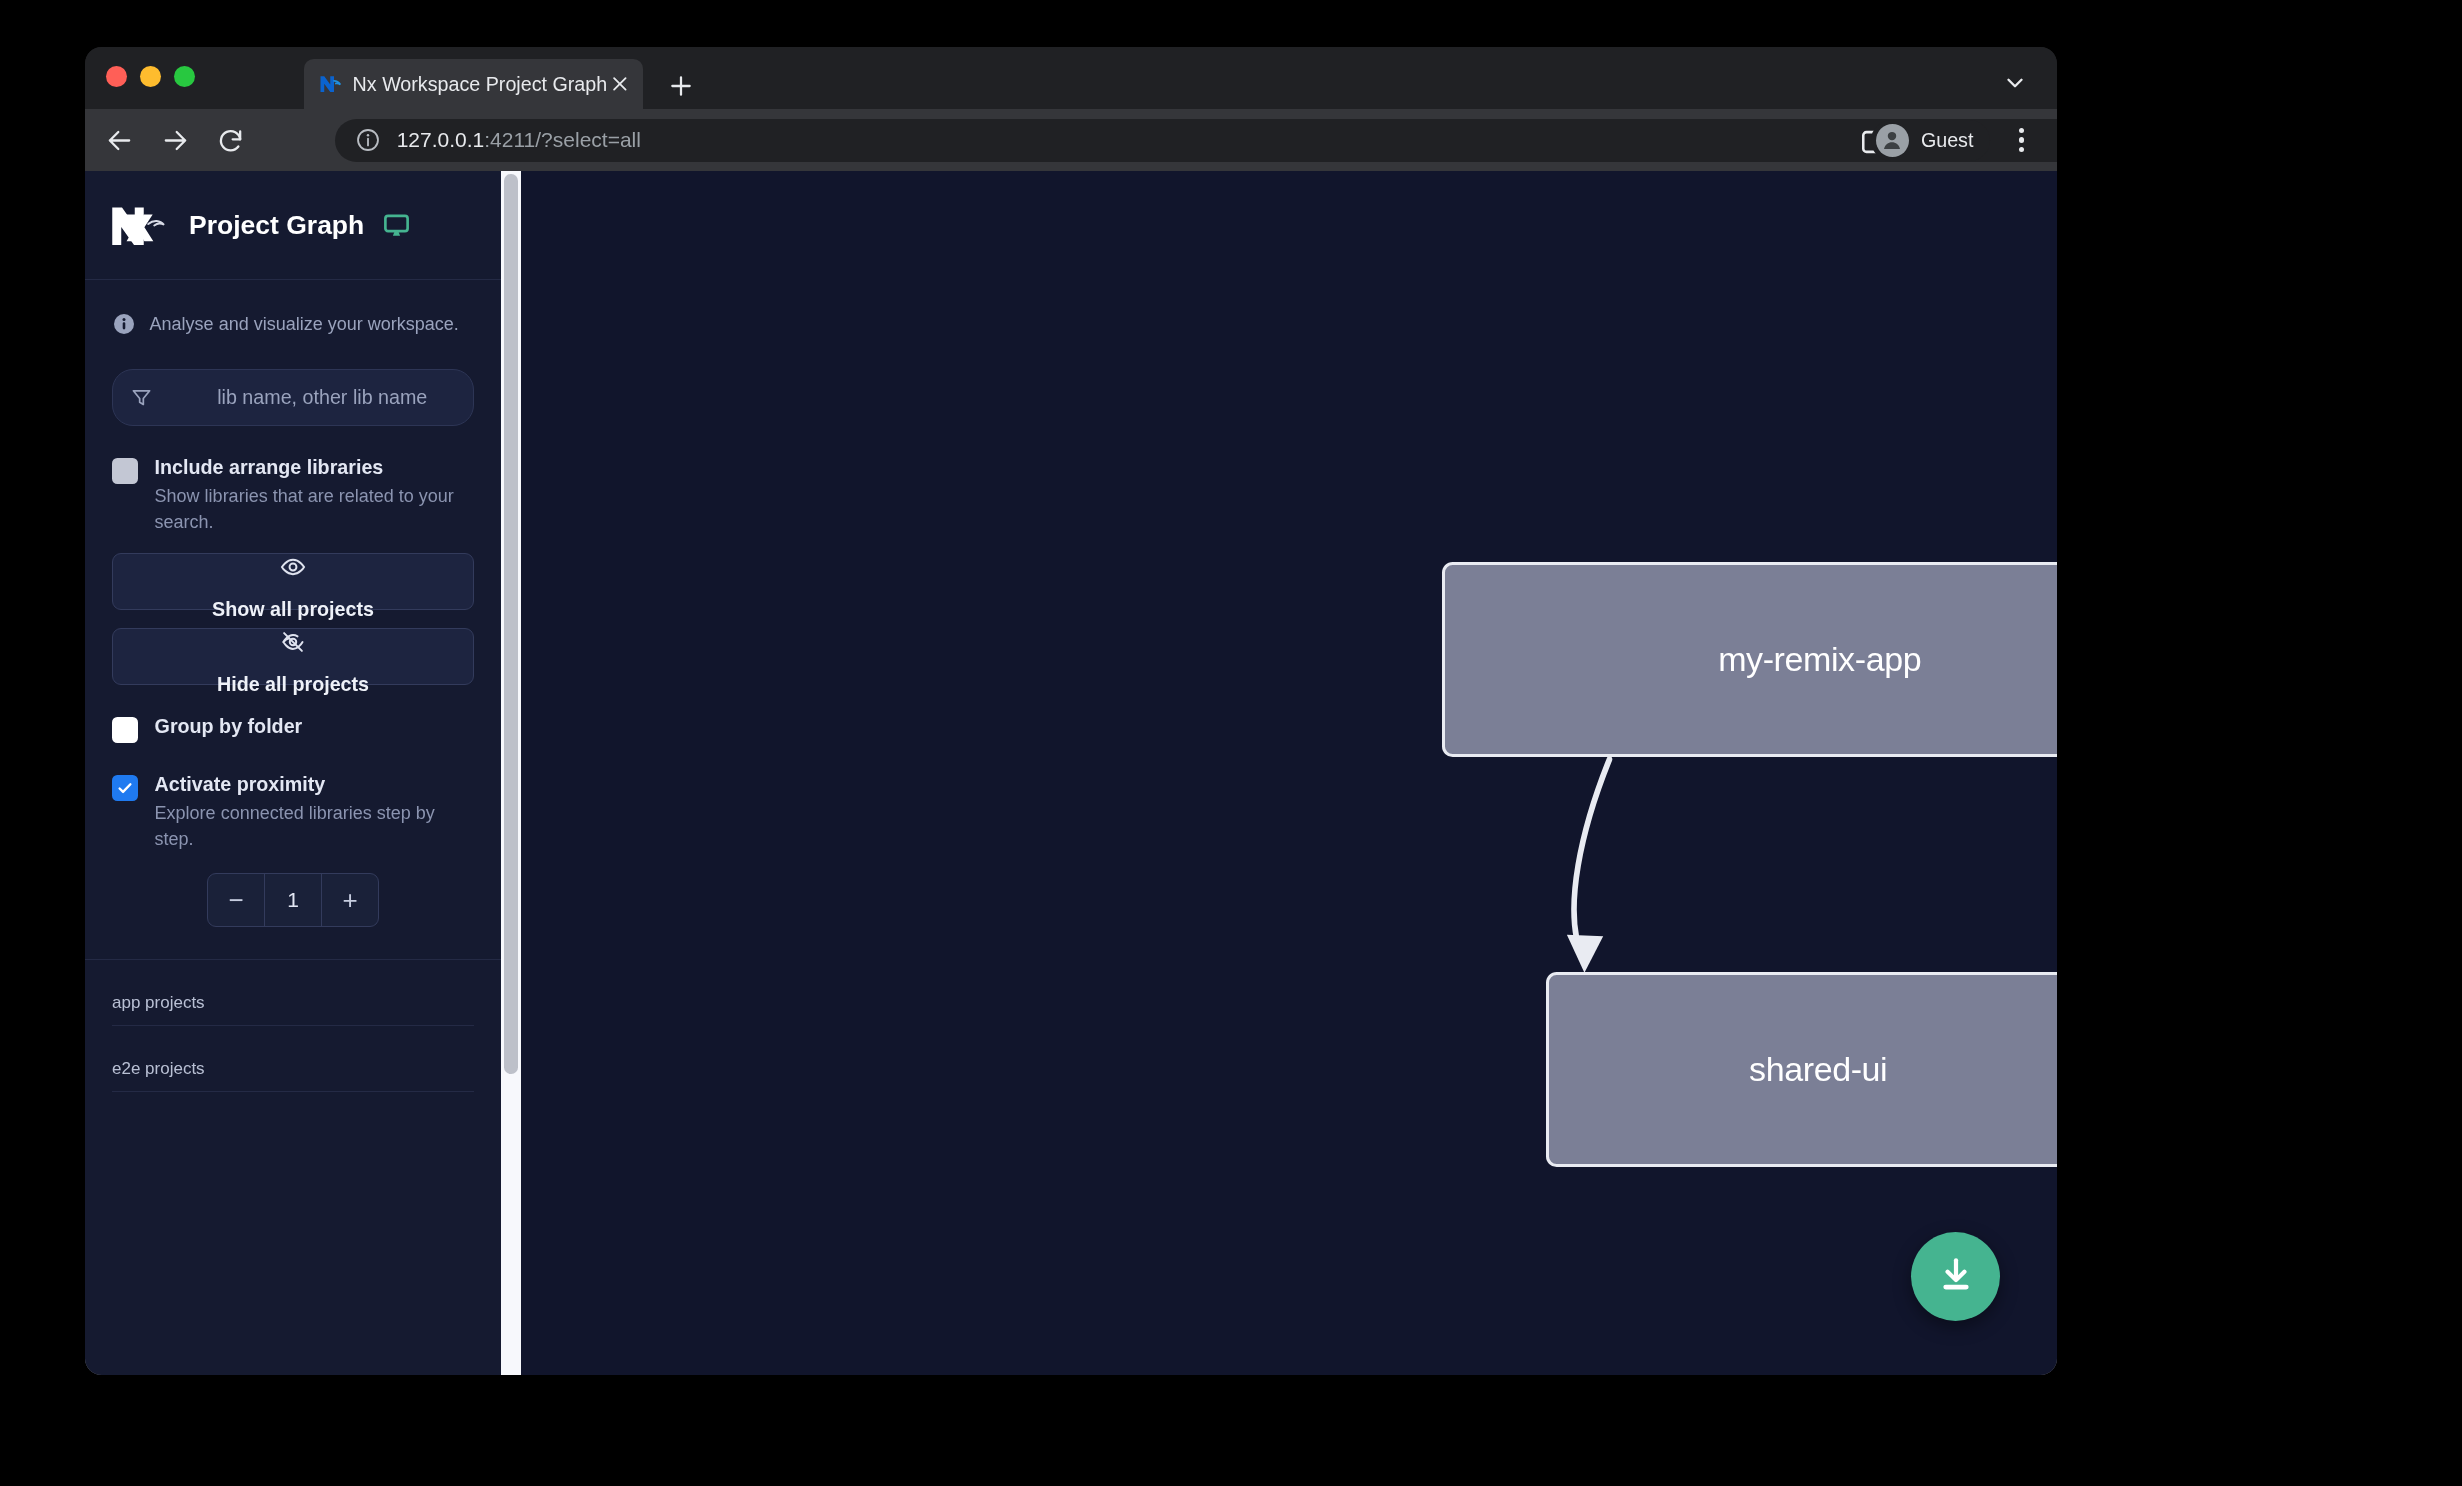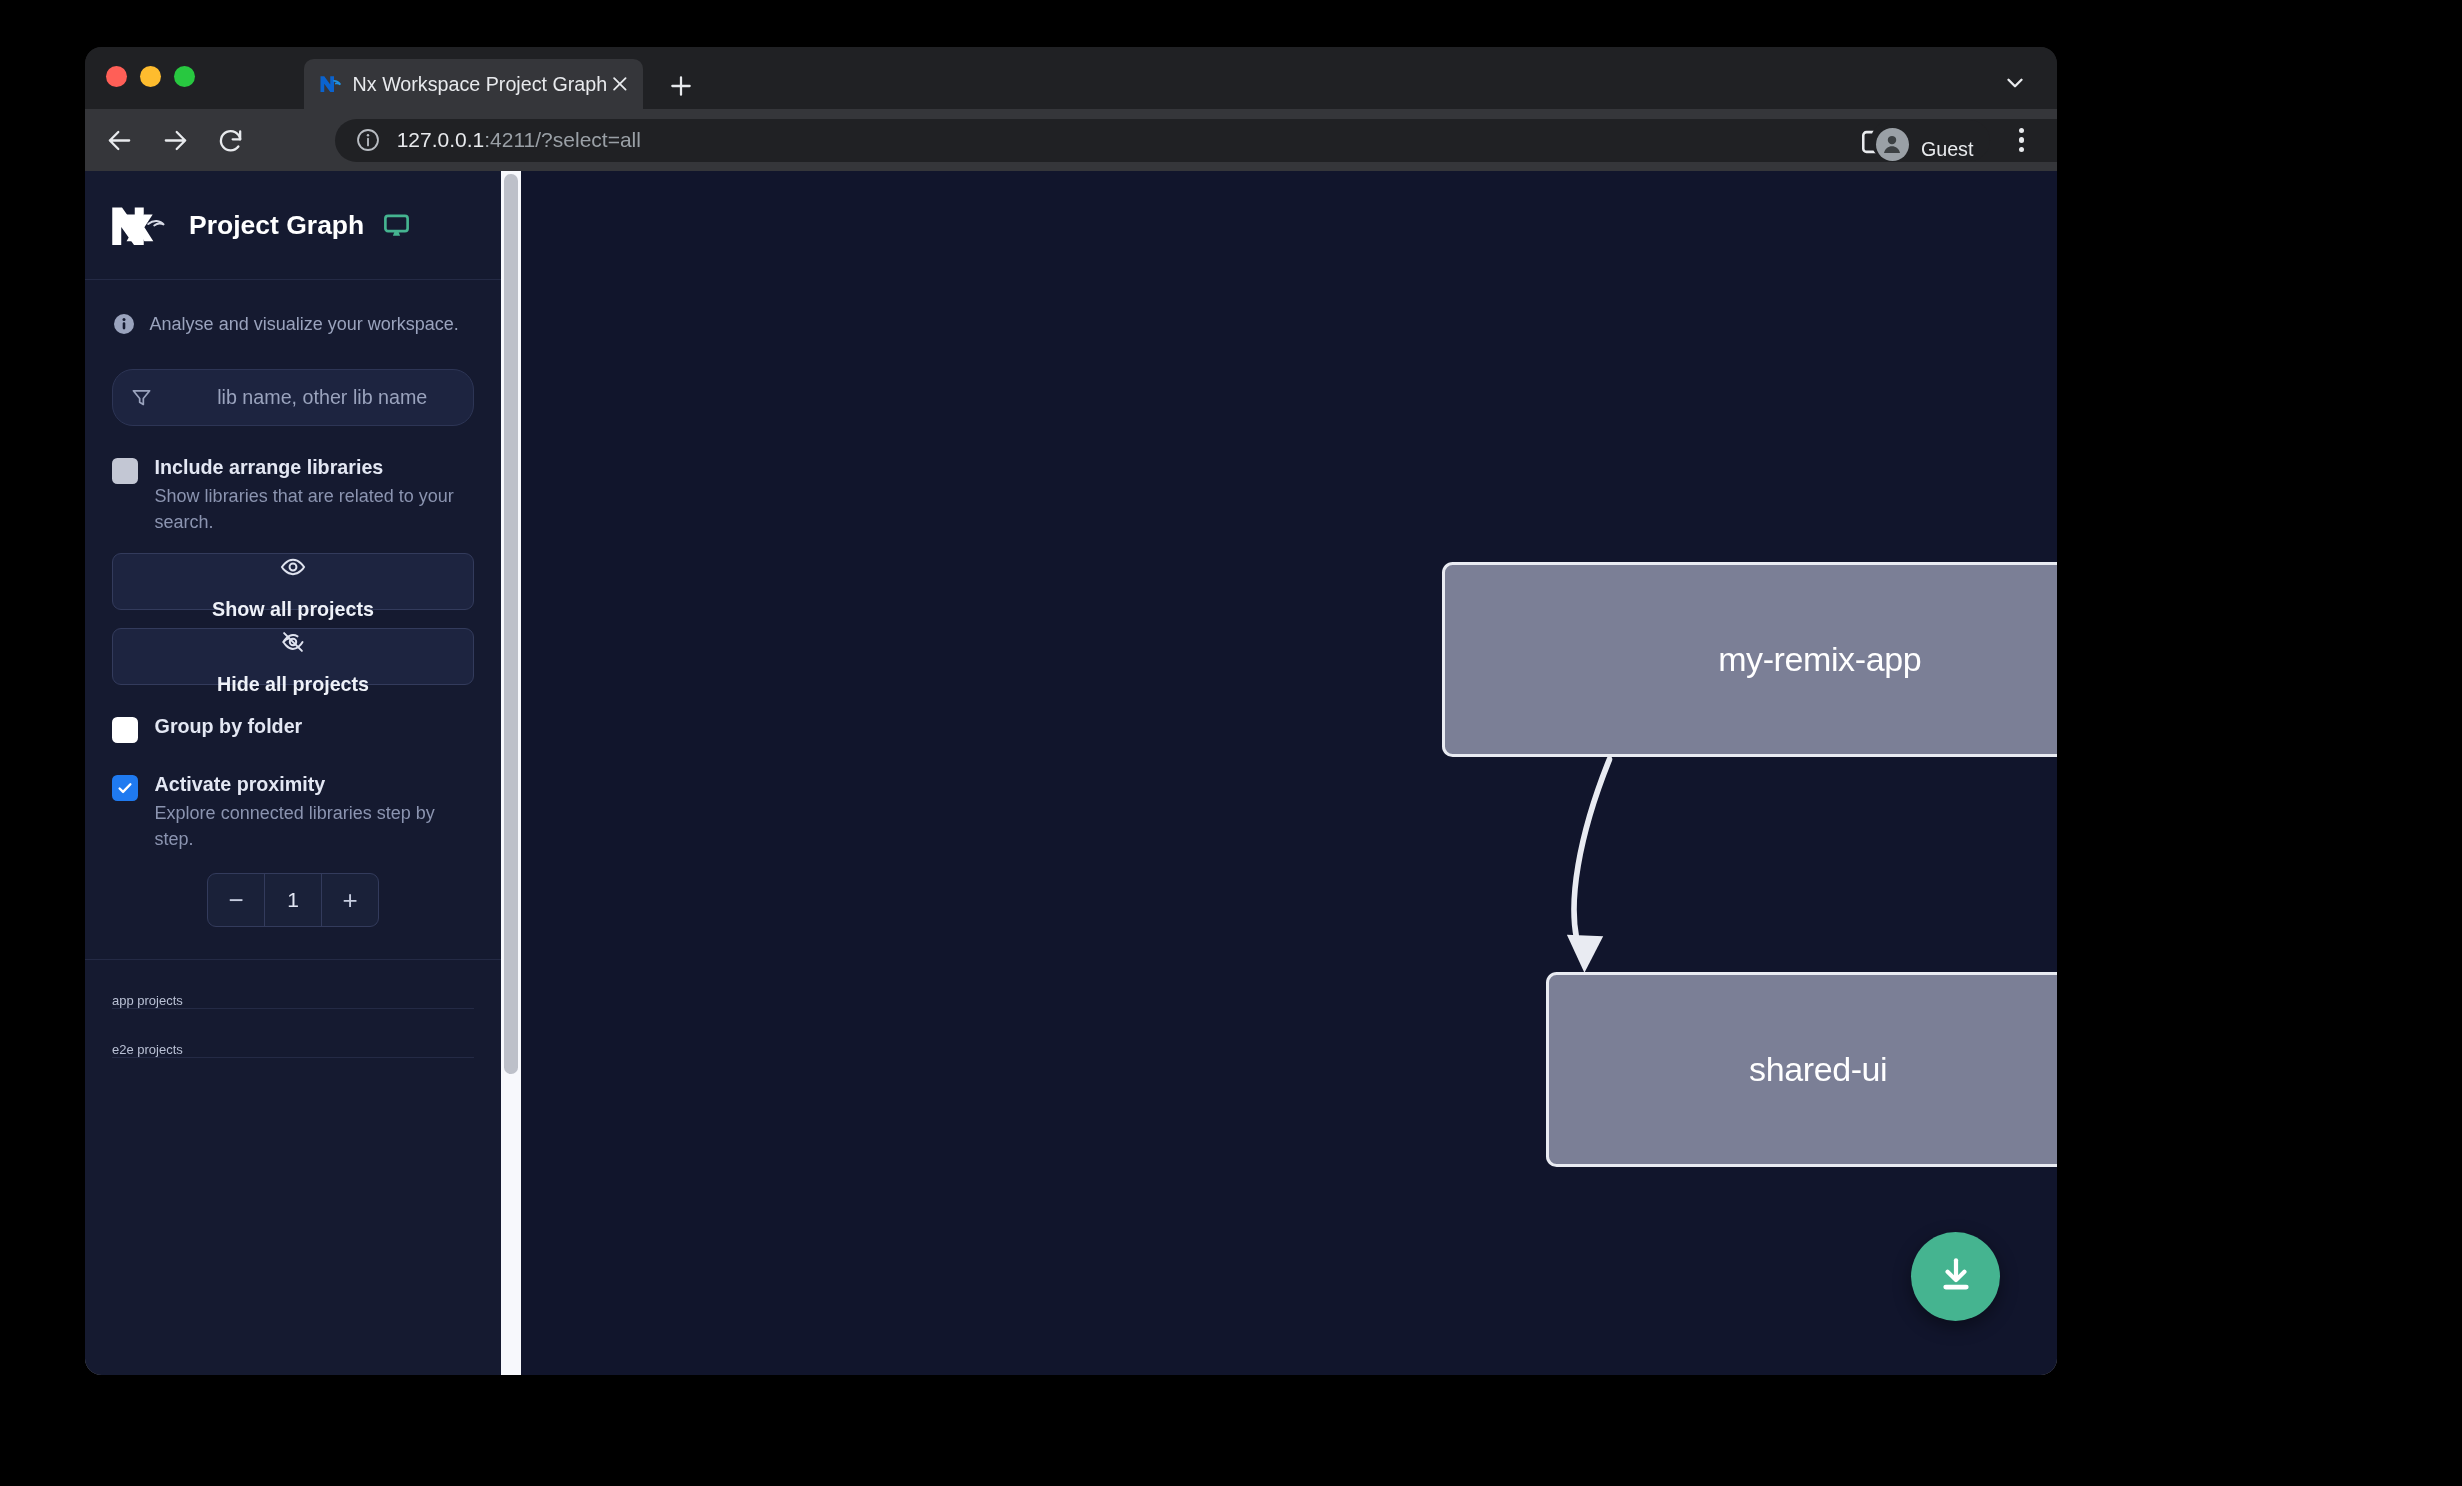--- a/index.html
+++ b/index.html
@@ -107,21 +107,21 @@
   #url-text .url-host { color: #e8eaed; }
   #side-panel-icon {
     position: absolute; right: 166px; top: 16.6px;
     width: 32px; height: 32px;
   }
   #profile-chip {
     position: absolute; right: 67px; top: 10.6px;
     height: 41px;
     background: #202124;
     border-radius: 20.4px;
-    display: flex; align-items: flex-end;
+    display: flex; align-items: center;
     padding: 0 16.6px 0 4.5px;
   }
   #profile-avatar {
     width: 33px; height: 33px; border-radius: 50%;
     background: #9aa0a6;
     display: flex; align-items: center; justify-content: center;
     flex: 0 0 auto;
   }
   #profile-name { color: #e8eaed; font-size: 19.7px; margin-left: 12px; }
   #browser-menu-icon {
@@ -248,23 +248,24 @@
     border-left: 0.8px solid #333b5c; border-right: 0.8px solid #333b5c;
   }
 
   #sidebar-divider {
     margin: 32px -27px 0 -27px;
     border-top: 0.8px solid #242a45;
   }
 
   .project-group {
     margin-top: 33px;
+    padding-bottom: 12px;
     border-bottom: 0.8px solid #242a45;
     color: #b9c0d4;
-    font-size: 13px;
+    font-size: 17px;
   }
 
   
   #sidebar-scrollbar {
     width: 19.7px; flex: 0 0 auto;
     background: #f7f8fc;
     position: relative;
   }
   #scrollbar-thumb {
     position: absolute;

